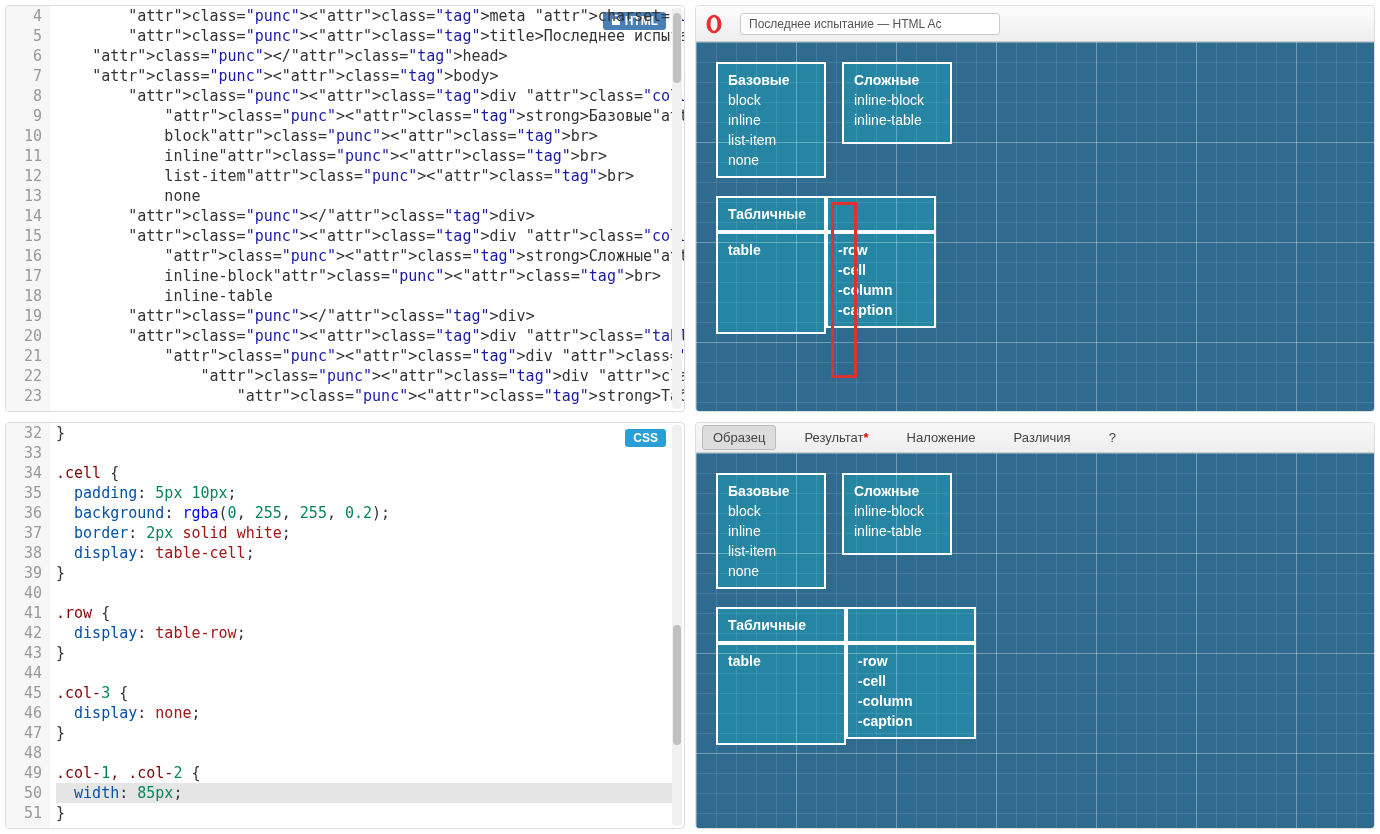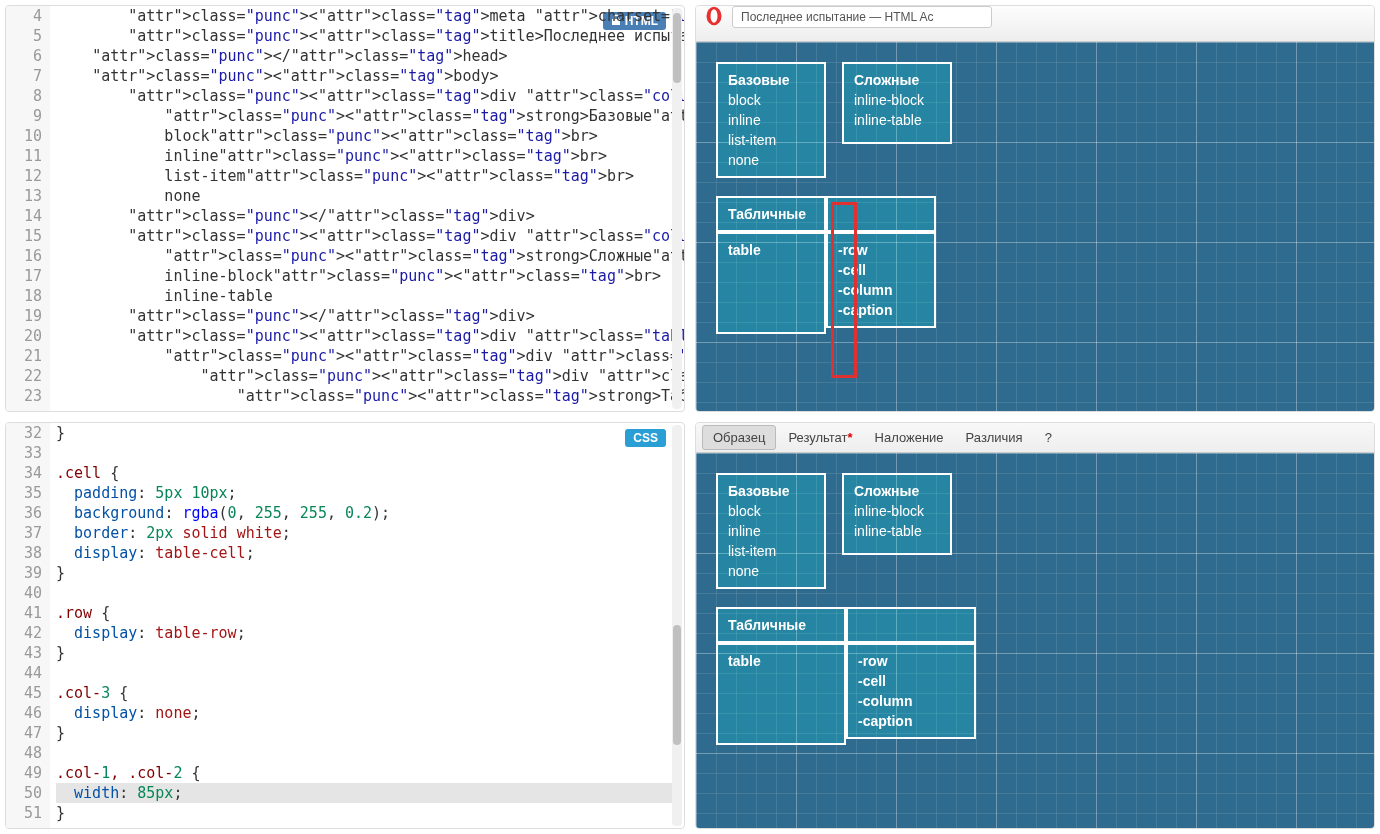--- a/index.html
+++ b/index.html
@@ -24,25 +24,25 @@
 .badge { position: absolute; top: 6px; right: 18px; color: #fff; font-size: 12px; font-weight: bold; padding: 2px 8px; border-radius: 3px; display: flex; align-items: center; gap: 4px; }
 .badge-html { background: #4a7fb5; text-align: right; }
 .badge-css { background: #2a9fd6; justify-content: center; }
 .lock-icon { display: inline-block; }
 
 .scrollbar { position: absolute; right: 2px; top: 2px; bottom: 2px; width: 10px; background: #f0f0f0; border-radius: 4px; }
 .scroll-thumb { position: absolute; left: 1px; right: 1px; background: #c0c0c0; border-radius: 4px; }
 
 
 .preview-panel { display: flex; flex-direction: column; }
-.browser-bar { height: 36px; background: linear-gradient(#fdfdfd,#eee); border-bottom: 1px solid #ccc; display: flex; align-items: flex-start; padding: 0 8px; gap: 8px; }
+.browser-bar { height: 36px; background: linear-gradient(#fdfdfd,#eee); border-bottom: 1px solid #ccc; display: flex; align-items: center; padding: 0 8px; gap: 16px; }
 .opera-icon { width: 20px; height: 20px; }
 .addr { flex: 0 0 260px; height: 22px; border: 1px solid #ccc; border-radius: 3px; background: #fff; font-size: 12px; padding: 0 8px; display: flex; align-items: center; color: #555; }
 
-.tabs-bar { height: 30px; background: linear-gradient(#f8f8f8,#eee); border-bottom: 1px solid #ccc; display: flex; align-items: center; gap: 2px; padding: 0 6px; font-size: 13px; }
+.tabs-bar { height: 30px; background: linear-gradient(#f8f8f8,#eee); border-bottom: 1px solid #ccc; display: flex; align-items: center; gap: 18px; padding: 0 6px; font-size: 13px; }
 .tab { padding: 4px 10px; border-radius: 3px; color: #444; cursor: pointer; }
 .tab.active { background: #ddd; border: 1px solid #bbb; }
 .tab .star { color: #d00; font-weight: bold; }
 
 .render-area { flex: 1; background: #2f6b8f; position: relative; overflow: hidden; background-image:
   linear-gradient(rgba(255,255,255,0.25) 1px, transparent 1px),
   linear-gradient(90deg, rgba(255,255,255,0.25) 1px, transparent 1px),
   linear-gradient(rgba(255,255,255,0.1) 1px, transparent 1px),
   linear-gradient(90deg, rgba(255,255,255,0.1) 1px, transparent 1px);
   background-size: 100px 100px, 100px 100px, 20px 20px, 20px 20px;

